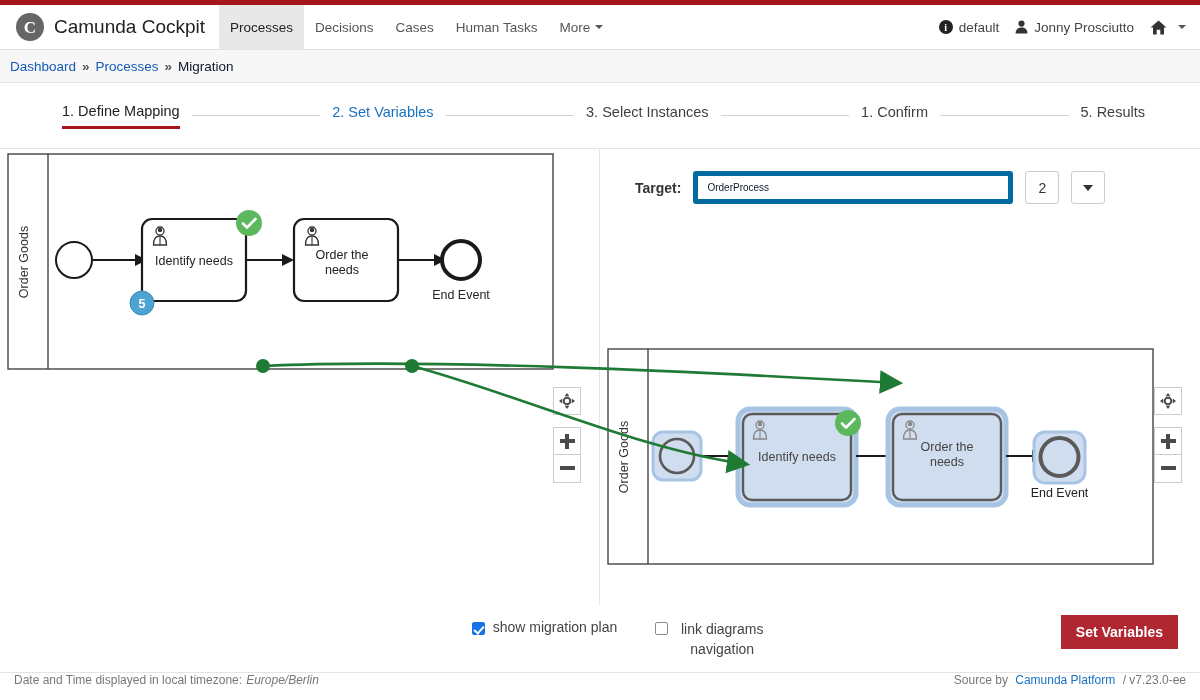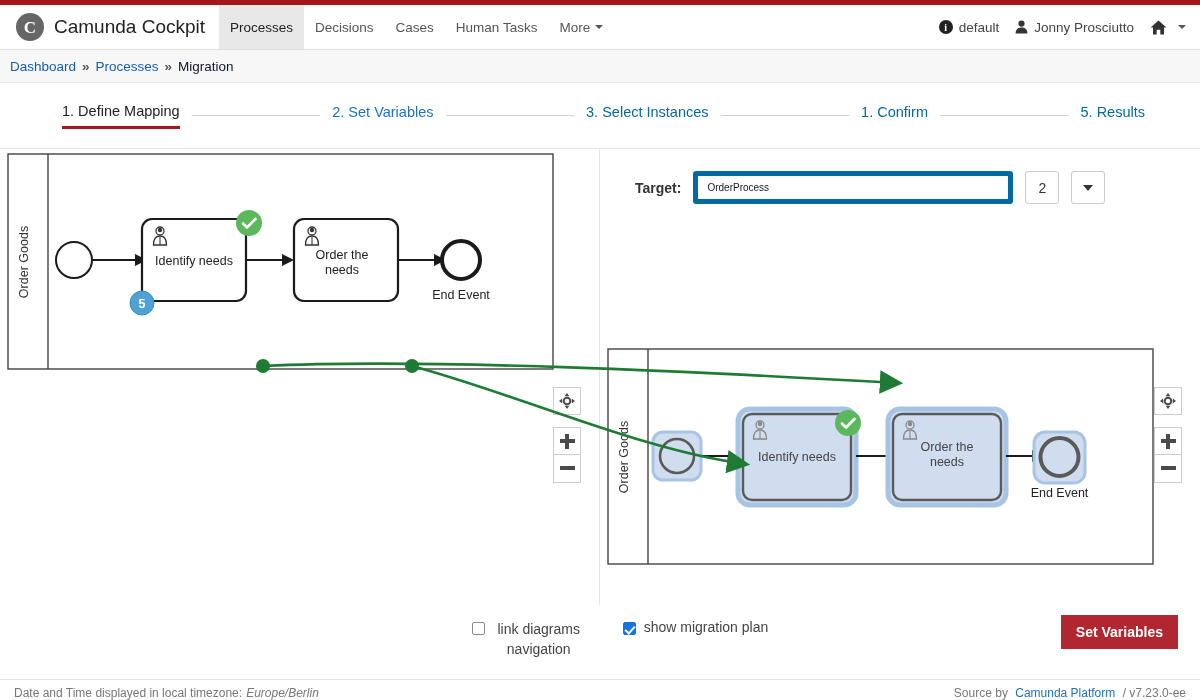--- a/index.html
+++ b/index.html
@@ -102,21 +102,21 @@
     padding: 0 55px 0 62px;
     background: #ffffff;
   }
   .step {
     font-size: 14.5px; white-space: nowrap;
     position: relative; padding-bottom: 7px;
     cursor: pointer;
   }
   .step.current { color: #222222; border-bottom: 3px solid #a4161a; }
   .step.link { color: #1a72c4; }
-  .step.future { color: #0369a1; }
+  .step.future { color: #404040; }
   .step-line {
     flex: 1; height: 1px; background: #d2d2d2; margin: 0 12px;
   }
 
   
   .panels {
     display: flex;
     height: 457px;
     border-top: 1px solid #e4e4e4;
   }
@@ -244,24 +244,24 @@
     border: none;
     font-size: 14px; font-weight: bold;
     padding: 9px 15px;
     cursor: pointer;
     font-family: "Liberation Sans", sans-serif;
   }
 
   
   .bottom-bar {
     position: absolute; bottom: 0; left: 0;
-    width: 1200px; height: 21px;
+    width: 1200px; height: 28px;
     border-top: 1px solid #e4e4e4;
     background: #ffffff;
-    display: flex; align-items: flex-end;
+    display: flex; align-items: flex-start;
     font-size: 12px; color: #777777;
     padding: 0 14px;
   }
   .bottom-bar .tz { font-style: italic; }
   .bottom-right { margin-left: auto; }
   .bottom-right .brand-link { color: #1a72c4; }
 </style>
 </head>
 <body>
 
@@ -509,26 +509,26 @@
 
   <path d="M412,366 C520,395 640,450 745,464" fill="none" stroke="#1f7a34" stroke-width="2.6" marker-end="url(#mgArrow)"></path>
 
   <circle cx="263" cy="366" r="7" fill="#1f7a34"></circle>
   <circle cx="412" cy="366" r="7" fill="#1f7a34"></circle>
 </svg>
 
 <div class="foot">
   <div class="check-group">
     <label class="check-item">
+      <span class="cbox checked"></span>
+      <span>show migration plan</span>
+    </label>
+    <label class="check-item">
       <span class="cbox"></span>
       <span class="check-label-2line">link diagrams navigation</span>
-    </label>
-    <label class="check-item">
-      <span class="cbox checked"></span>
-      <span>show migration plan</span>
     </label>
   </div>
   <button class="btn-primary">Set Variables</button>
 </div>
 
 <div class="bottom-bar">
   <span>Date and Time displayed in local timezone:</span>
   <span class="tz" style="margin-left:4px;">Europe/Berlin</span>
   <span class="bottom-right">
     <span>Source by</span>

